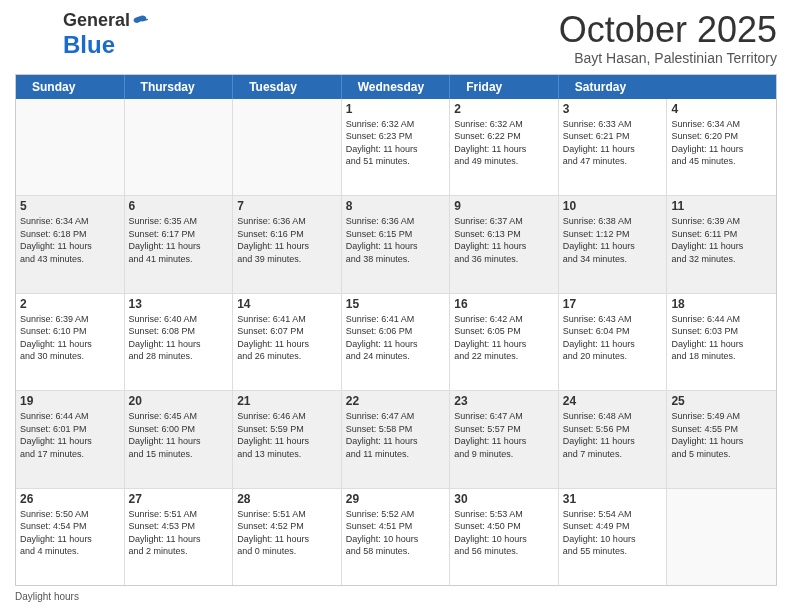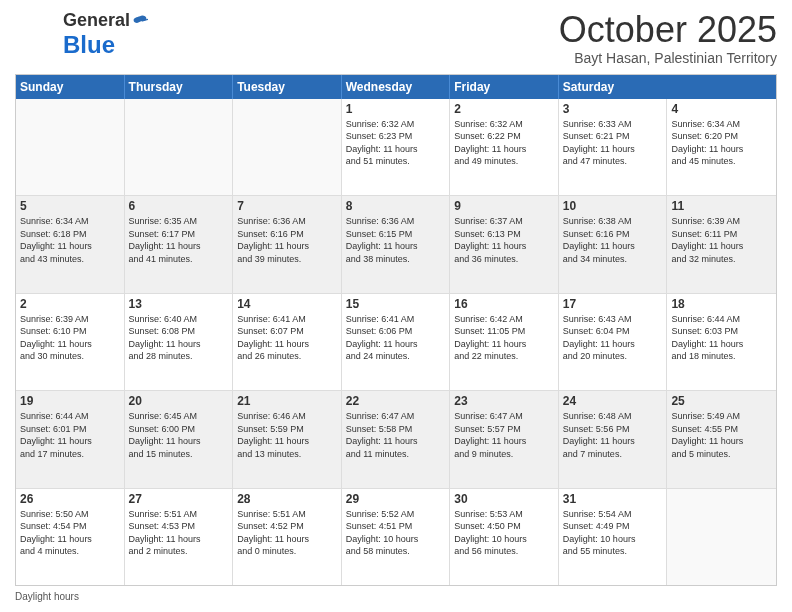--- a/index.html
+++ b/index.html
@@ -69,21 +69,21 @@
     }
     .cal-header {
       display: grid;
       grid-template-columns: repeat(7, 1fr);
       background: #2a6bb5;
     }
     .cal-header-cell {
       color: white;
       font-size: 12px;
       font-weight: bold;
-      padding: 5px 4px;
+      padding: 5px 16px;
       text-align: left;
       border-right: 1px solid #4a8bd5;
     }
     .cal-header-cell:last-child {
       border-right: none;
     }
     .cal-body {
       flex: 1;
       display: flex;
       flex-direction: column;
@@ -228,21 +228,21 @@
           <div class="cal-cell shaded">
             <span class="day-num">9</span>
             <div class="day-info" style="white-space: pre-line;">Sunrise: 6:37 AM
 Sunset: 6:13 PM
 Daylight: 11 hours
 and 36 minutes.</div>
           </div>
           <div class="cal-cell shaded">
             <span class="day-num">10</span>
             <div class="day-info" style="white-space: pre-line;">Sunrise: 6:38 AM
-Sunset: 6:16 PM
+Sunset: 1:12 PM
 Daylight: 11 hours
 and 34 minutes.</div>
           </div>
           <div class="cal-cell shaded">
             <span class="day-num">11</span>
             <div class="day-info" style="white-space: pre-line;">Sunrise: 6:39 AM
 Sunset: 6:11 PM
 Daylight: 11 hours
 and 32 minutes.</div>
           </div>
@@ -272,21 +272,21 @@
           <div class="cal-cell">
             <span class="day-num">15</span>
             <div class="day-info" style="white-space: pre-line;">Sunrise: 6:41 AM
 Sunset: 6:06 PM
 Daylight: 11 hours
 and 24 minutes.</div>
           </div>
           <div class="cal-cell">
             <span class="day-num">16</span>
             <div class="day-info" style="white-space: pre-line;">Sunrise: 6:42 AM
-Sunset: 11:05 PM
+Sunset: 6:05 PM
 Daylight: 11 hours
 and 22 minutes.</div>
           </div>
           <div class="cal-cell">
             <span class="day-num">17</span>
             <div class="day-info" style="white-space: pre-line;">Sunrise: 6:43 AM
 Sunset: 6:04 PM
 Daylight: 11 hours
 and 20 minutes.</div>
           </div>

